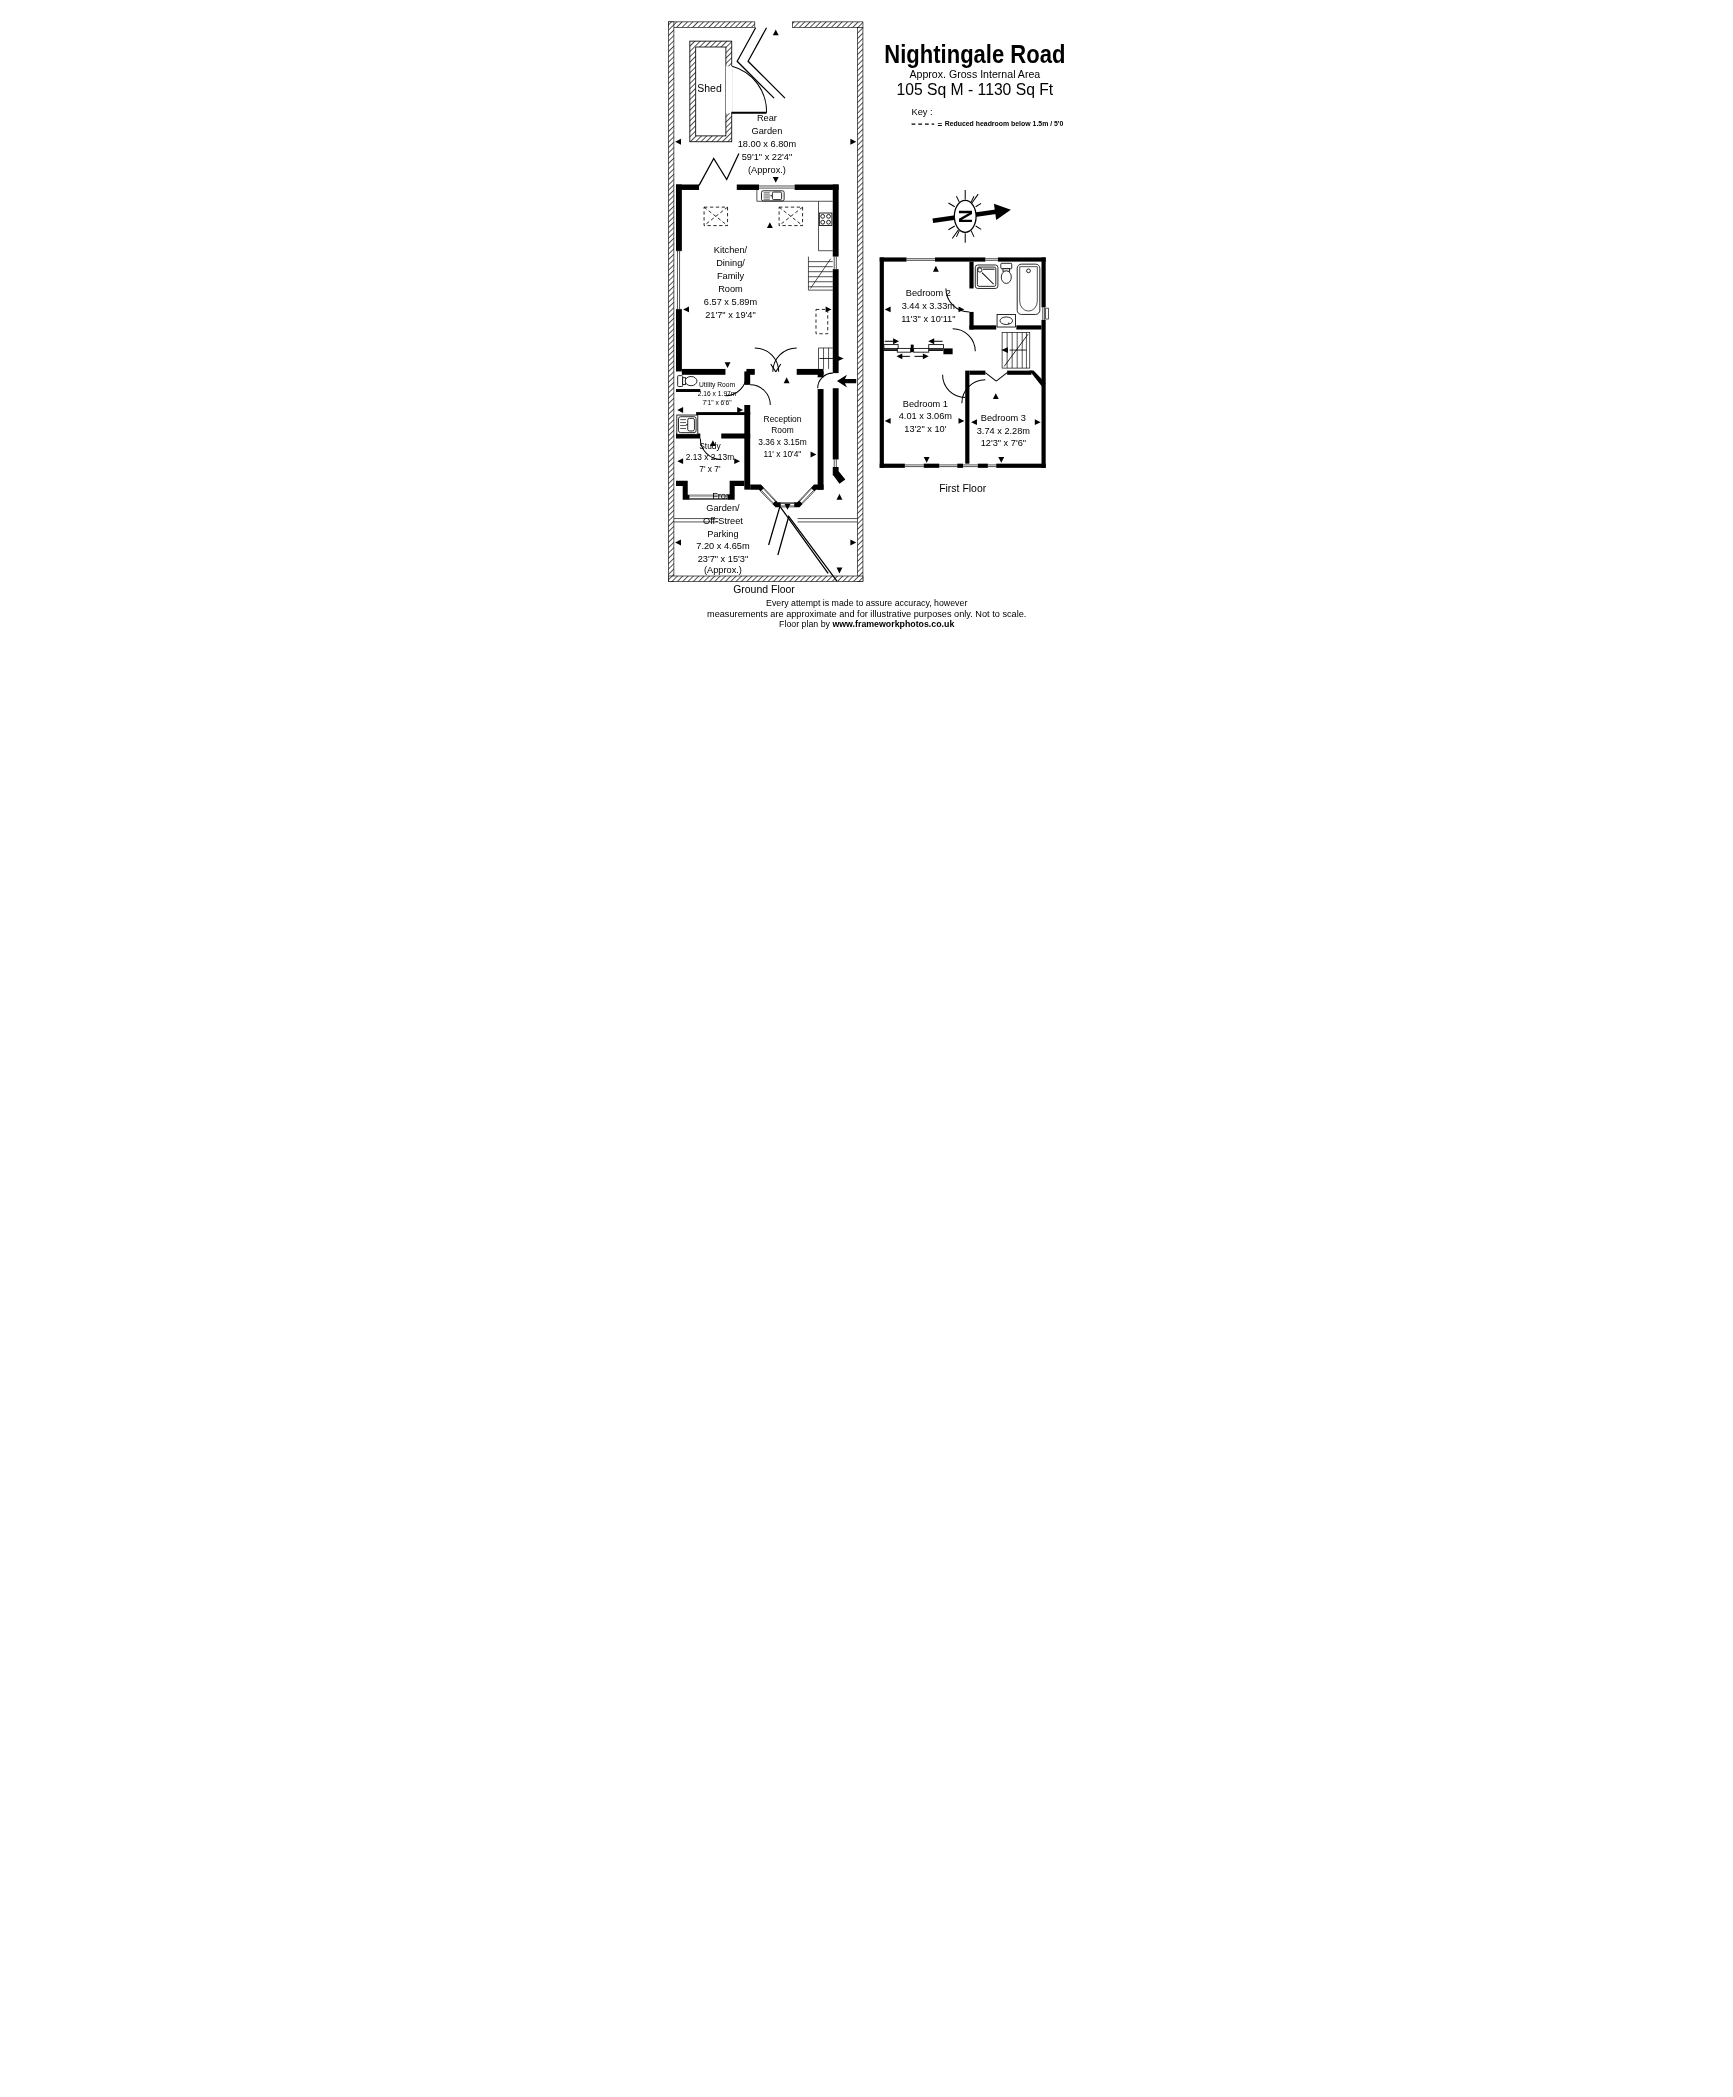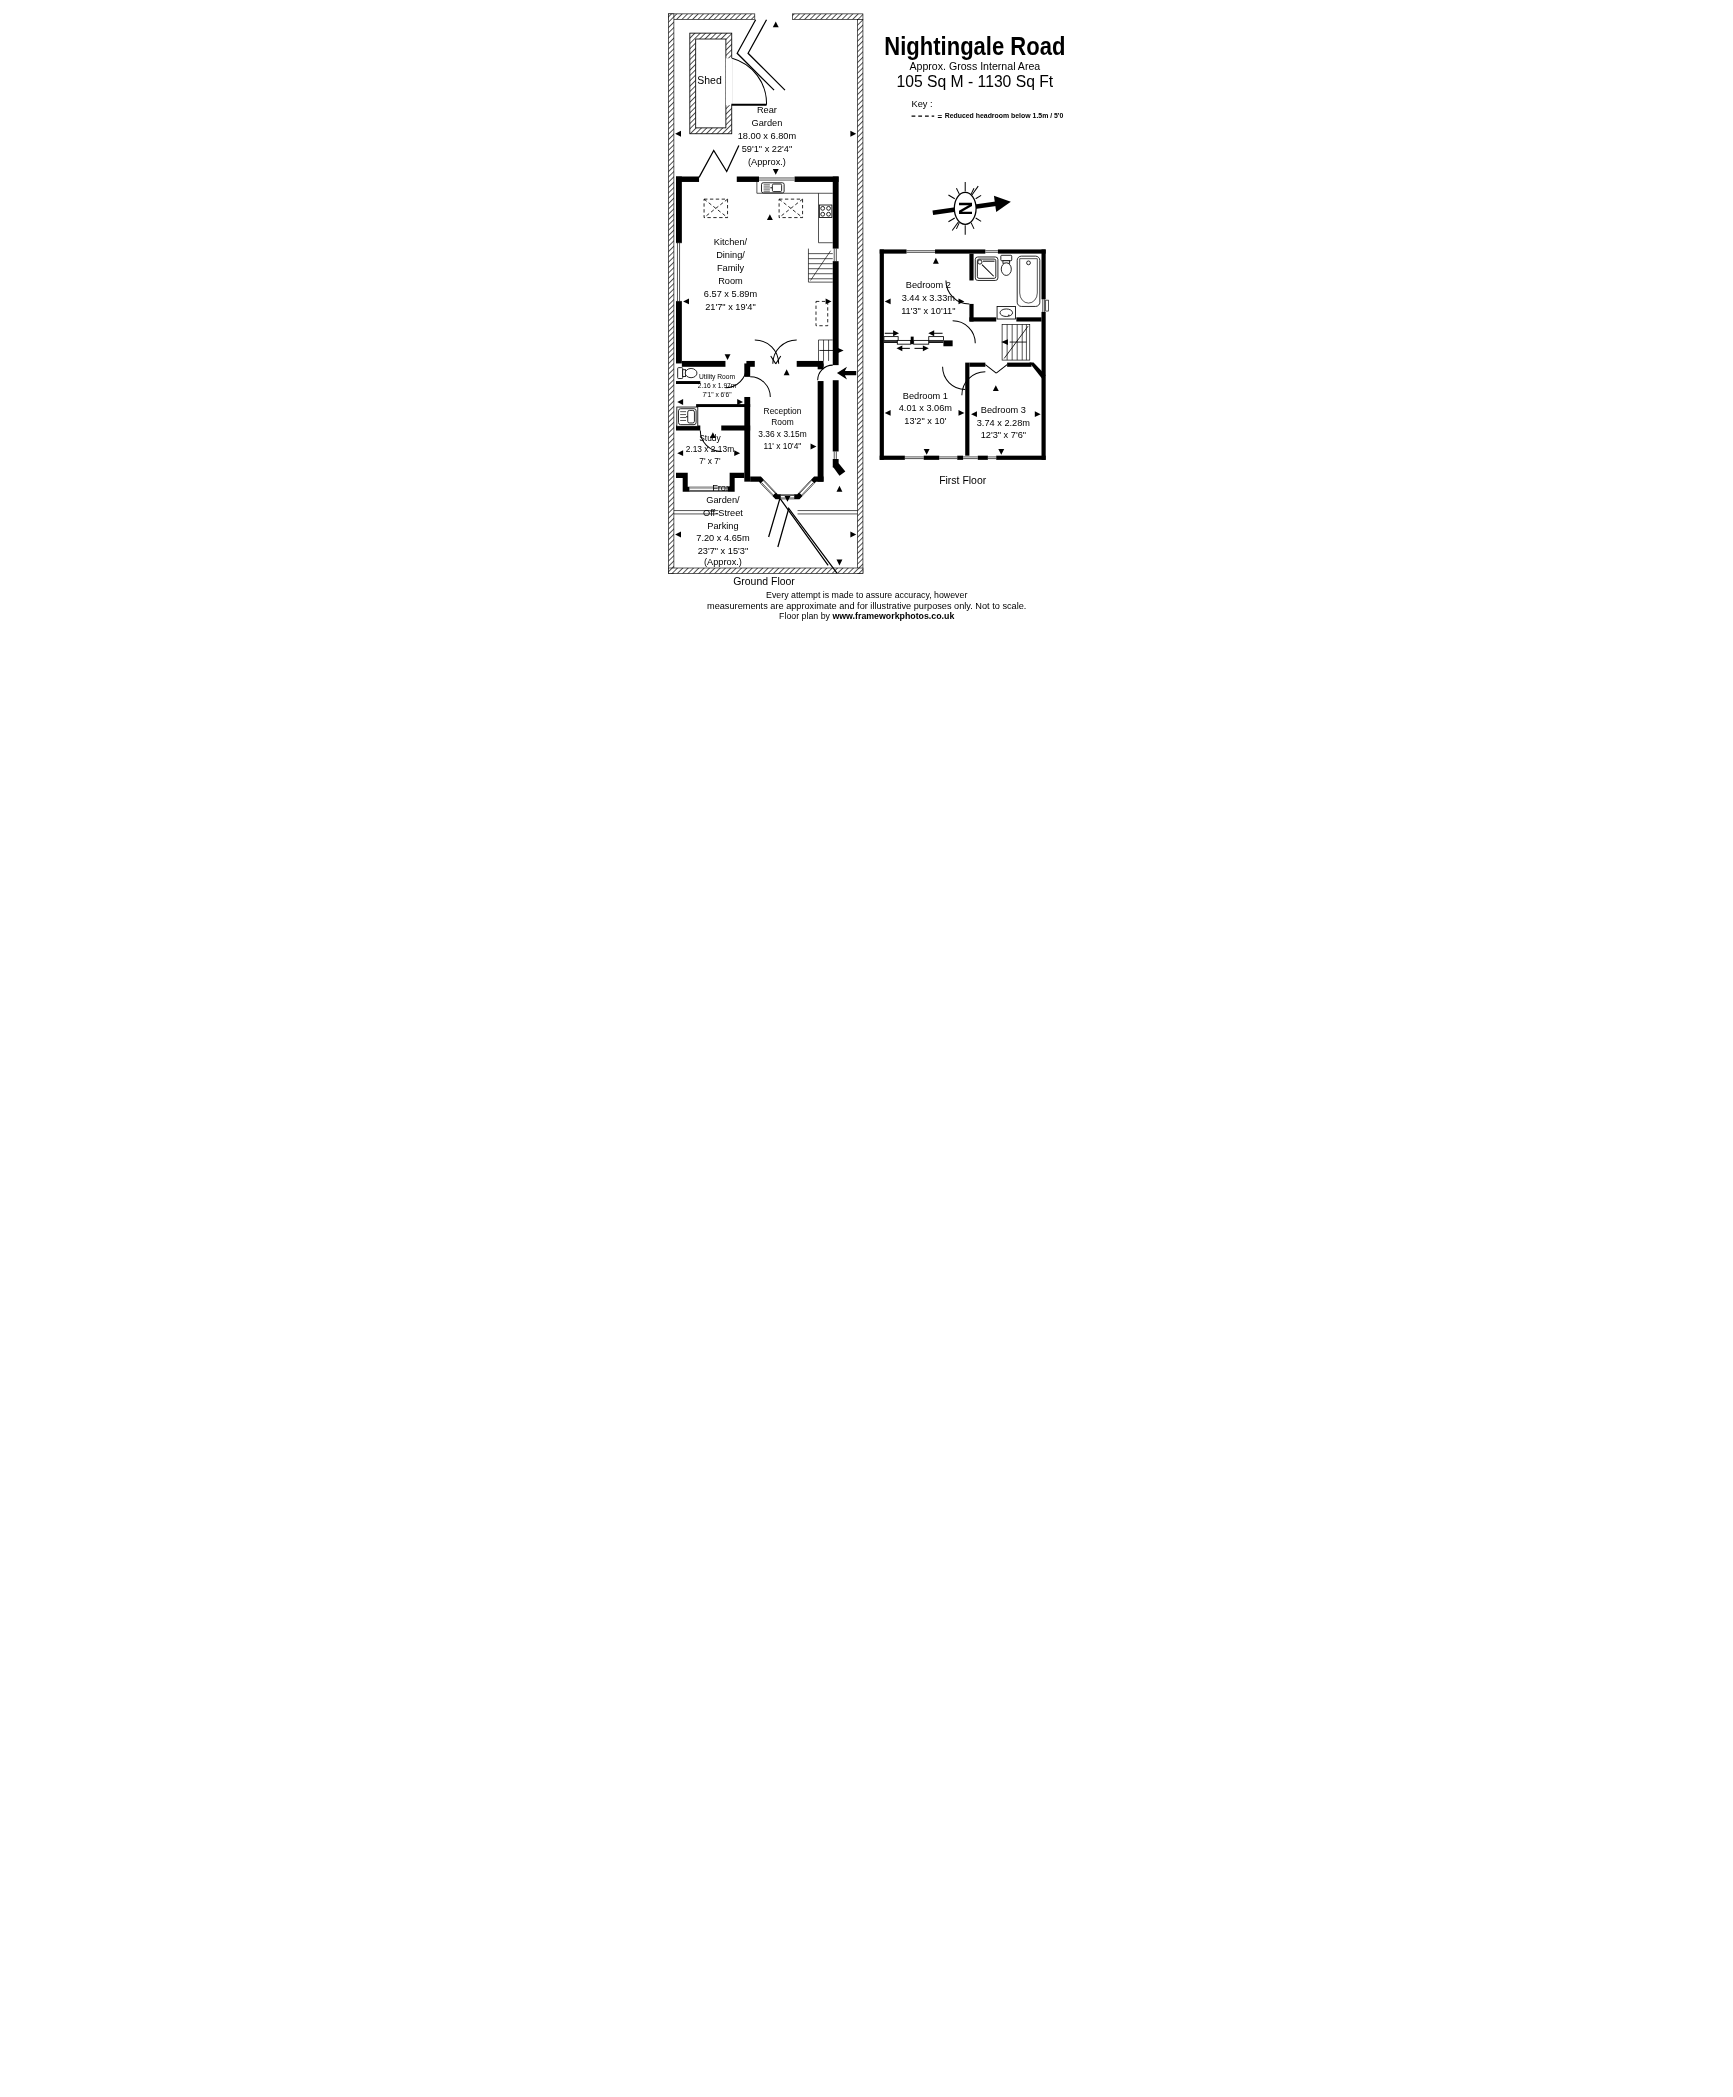--- a/index.html
+++ b/index.html
@@ -1,16 +1,16 @@
 <!DOCTYPE html>
 <html style="font-size:6.7px"><head>
 <meta charset="utf-8">
 <style>
   html,body{margin:0;padding:0;background:#ffffff;}
-  .page{width:100%;max-width:433px;margin:8px auto;background:#ffffff;}
+  .page{width:100%;max-width:433px;margin:16px auto;background:#ffffff;}
   svg{display:block;width:100%;height:auto;}
   text{font-family:"Liberation Sans",sans-serif;fill:#000000;}
   .t-title{font-weight:bold;}
   .t-bold{font-weight:bold;}
   .ink{stroke:#000000;}
   .nofill{fill:none;}
   .wall{fill:#000000;stroke:none;}
   .thin{stroke:#000000;stroke-width:1.6;fill:none;}
   .med{stroke:#000000;stroke-width:2.4;fill:none;}
   .thick{stroke:#000000;stroke-width:3;fill:none;}

